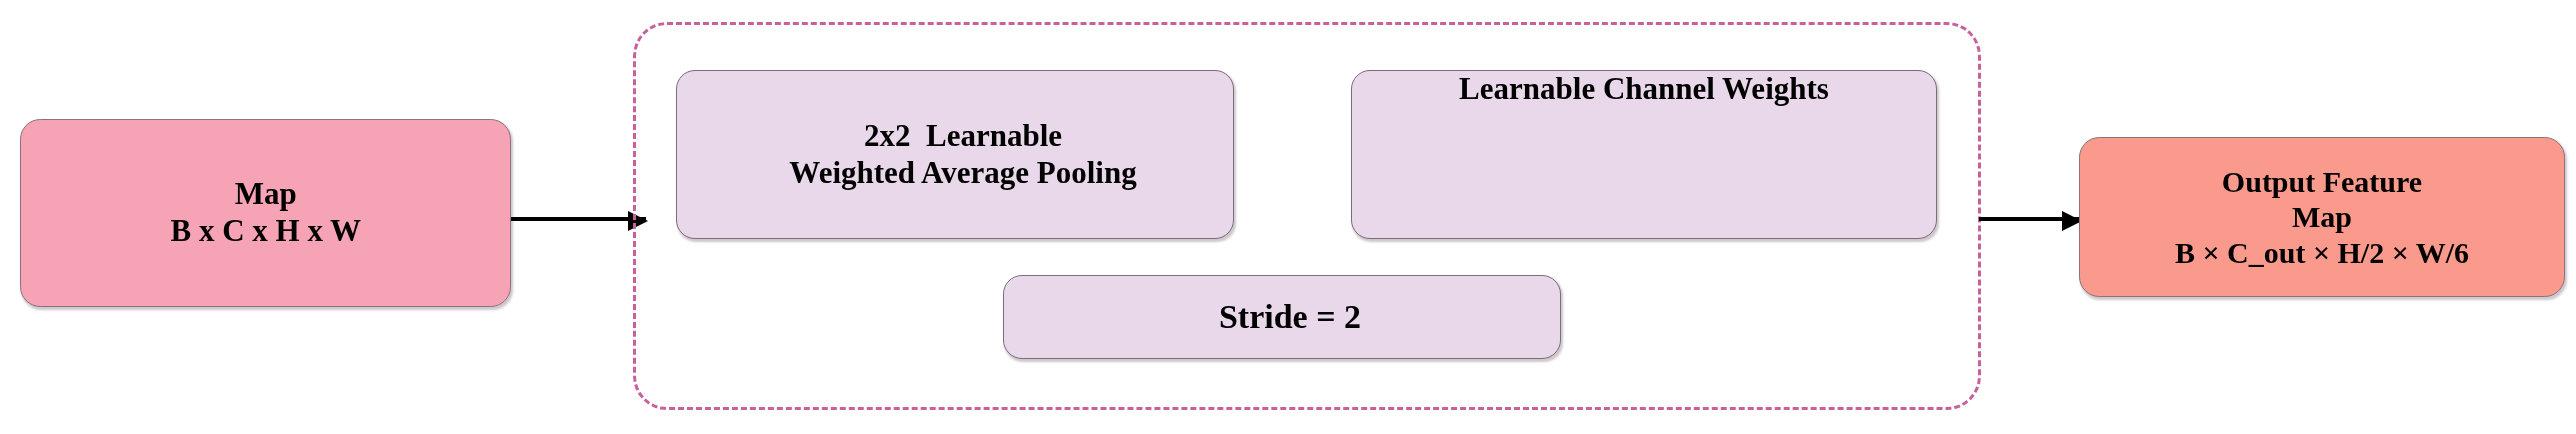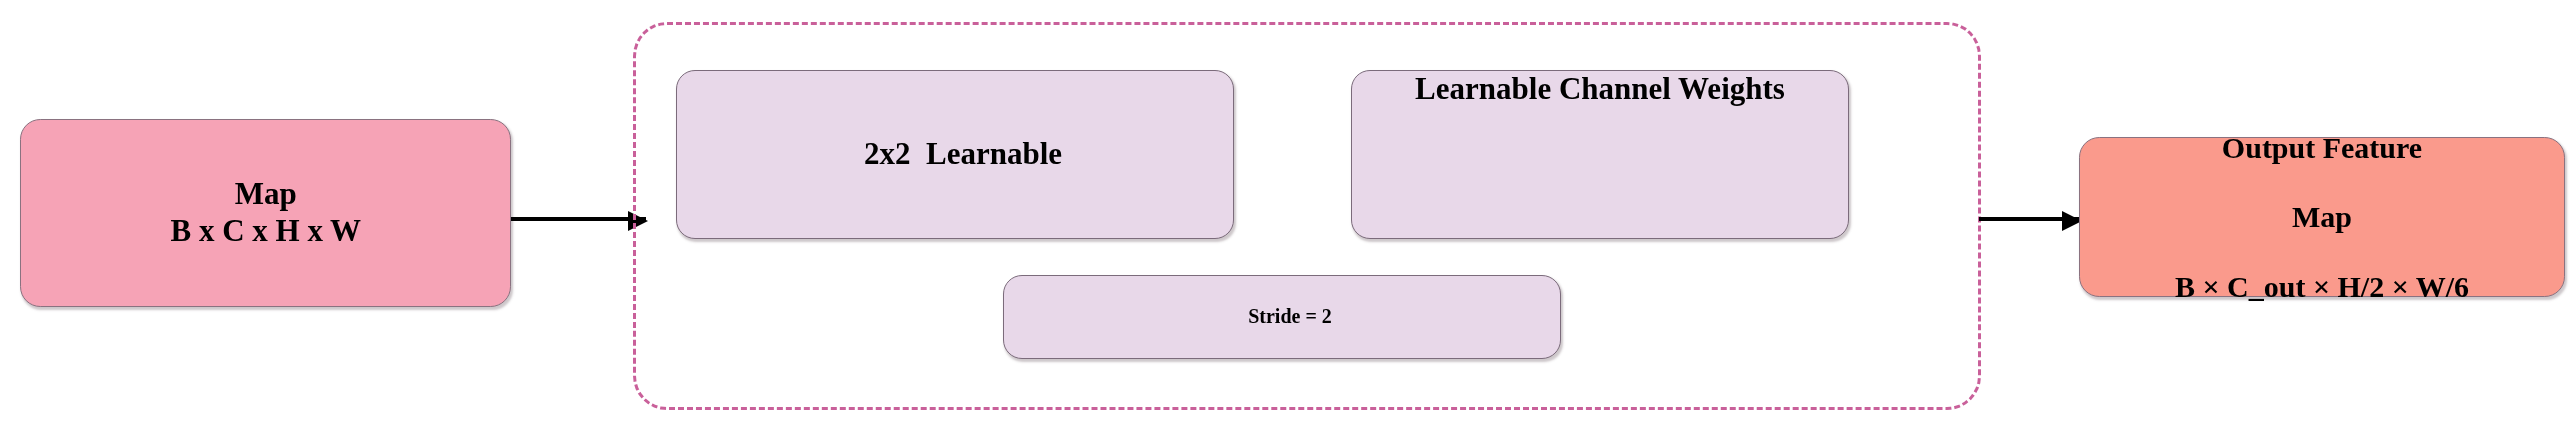--- a/index.html
+++ b/index.html
@@ -38,21 +38,20 @@
     background: #f6a3b6;
     border: 1.6px solid #8a7280;
     border-radius: 20.3px;
     box-shadow: 1.6px 2.3px 2.3px rgba(90,70,80,0.30);
   }
   .node-salmon {
     background: #fa9a8c;
     border: 1.6px solid #8a7280;
     border-radius: 20.3px;
     box-shadow: 1.6px 2.3px 2.3px rgba(90,70,80,0.30);
-    gap: 34px;
   }
   .node-lavender {
     background: #e8d8e9;
     border: 1.6px solid #7b6b7b;
     border-radius: 19px;
     box-shadow: 1.6px 2.3px 2.3px rgba(90,70,80,0.30);
     padding-left: 16px;
   }
 
   
@@ -69,30 +68,30 @@
     border-radius: 34px;
     box-sizing: border-box;
   }
   #pool-node {
     left: 676px; top: 70px;
     width: 558px; height: 169px;
     font-size: 31px;
   }
   #weights-node {
     left: 1351px; top: 70px;
-    width: 498px; height: 169px;
+    width: 586px; height: 169px;
     font-size: 31px;
     justify-content: space-between;
     padding: 11px 0 26.6px 0;
   }
   #weights-node .line:first-child { margin-top: -11px; }
   #stride-node {
     left: 1003px; top: 275px;
     width: 558px; height: 84px;
-    font-size: 20px;
+    font-size: 34px;
   }
   #output-node {
     left: 2079px; top: 137px;
     width: 486px; height: 160px;
     font-size: 30px;
   }
 
   
   .arrow {
     position: absolute;
@@ -121,20 +120,21 @@
     <span class="line">Map</span>
     <span class="line">B x C x H x W</span>
   </div>
 
   <div class="arrow" id="arrow-in"></div>
 
   <div id="dashed-group"></div>
 
   <div class="node node-lavender" id="pool-node">
     <span class="line">2x2  Learnable</span>
+    <span class="line">Weighted Average Pooling</span>
   </div>
 
   <div class="node node-lavender" id="weights-node">
     <span class="line">Learnable Channel Weights</span>
   </div>
 
   <div class="node node-lavender" id="stride-node">
     <span class="line">Stride = 2</span>
   </div>
 

